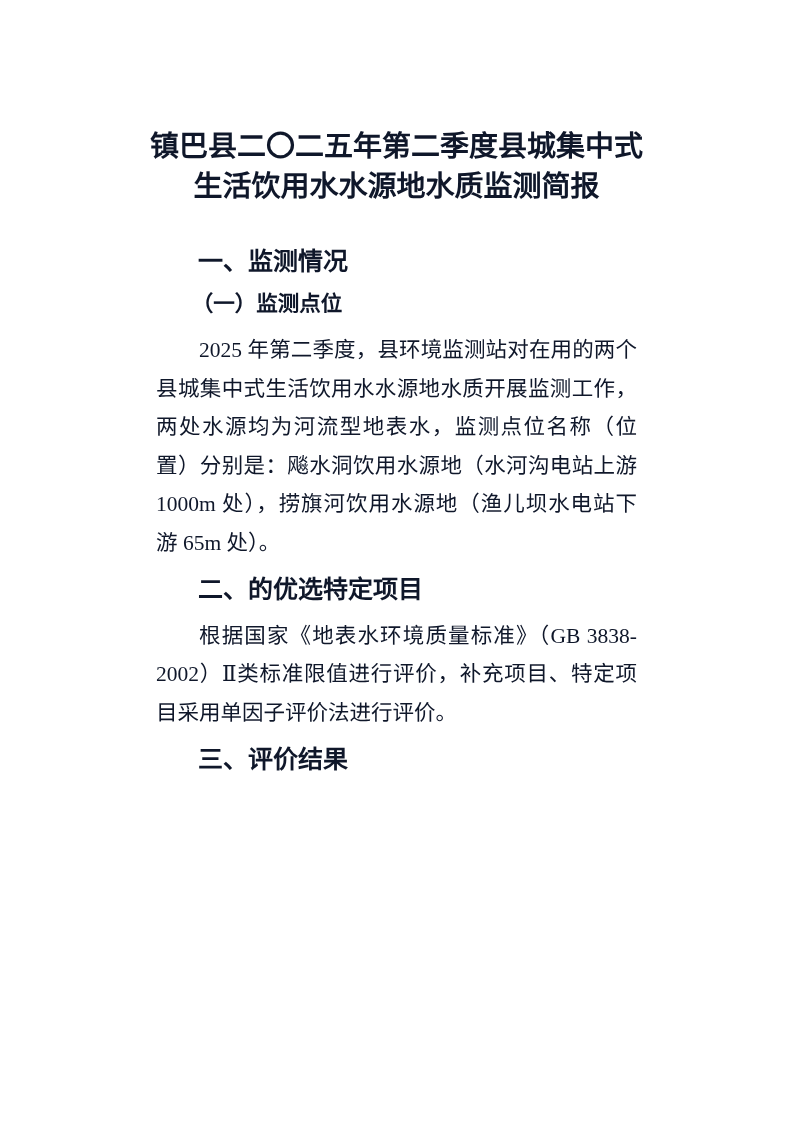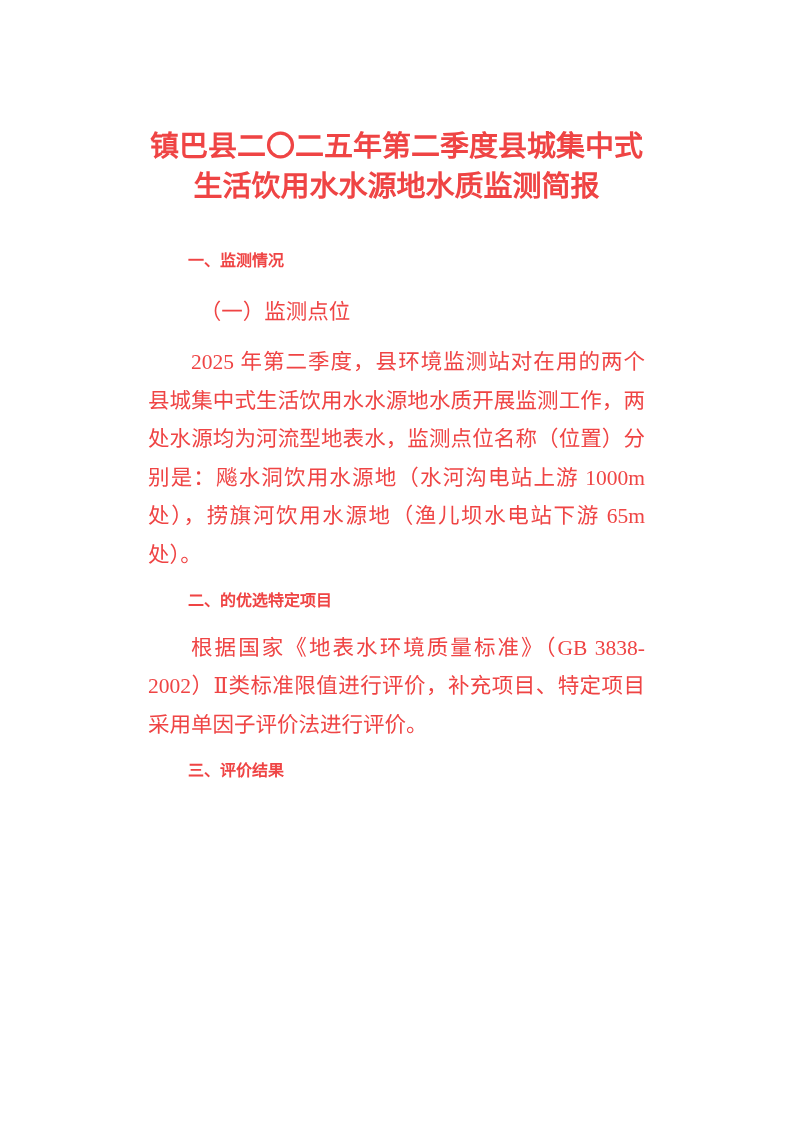--- a/index.html
+++ b/index.html
@@ -6,57 +6,57 @@
     margin: 0;
     padding: 0;
     background: #ffffff;
   }
   .page {
     position: relative;
     width: 707px;
     height: 1122px;
     margin: 0 auto;
     background: #ffffff;
-    color: #ef4444;
+    color: #0f172a;
     box-sizing: border-box;
     padding: 126px 105px 16px 105px;
     overflow: hidden;
   }
   .title {
     font-family: "DejaVu Sans", "Liberation Sans", sans-serif;
     font-weight: 700;
     font-size: 29px;
     line-height: 40px;
     text-align: center;
     letter-spacing: 0;
     margin: 0 0 36px 0;
   }
   .body-text {
     font-family: "Liberation Serif", "DejaVu Serif", serif;
     font-size: 21.5px;
     line-height: 38.5px;
   }
   .heading-l1 {
-    font-family: Liberation Serif, serif;
+    font-family: Liberation Sans, sans-serif;
     font-weight: 700;
-    font-size: 16px;
+    font-size: 25px;
     line-height: 38.5px;
-    margin: 8px;
+    margin: 0;
     text-indent: 2em;
   }
   .heading-l2 {
     font-family: "DejaVu Sans", "Liberation Sans", sans-serif;
-    font-weight: 400;
+    font-weight: 700;
     font-size: 21.5px;
     line-height: 38.5px;
-    margin: 12px;
+    margin: 4px;
     text-indent: 1.85em;
   }
   .para {
-    margin: 0;
+    margin: 8px;
     text-indent: 2em;
     text-align: justify;
     text-justify: inter-character;
     word-break: normal;
   }
 </style>
 </head>
 <body>
 
 <div class="page">

